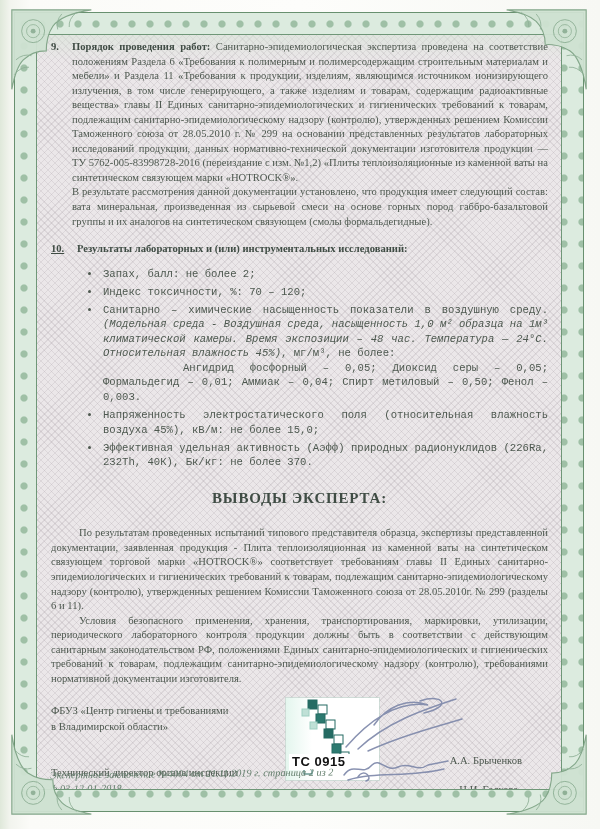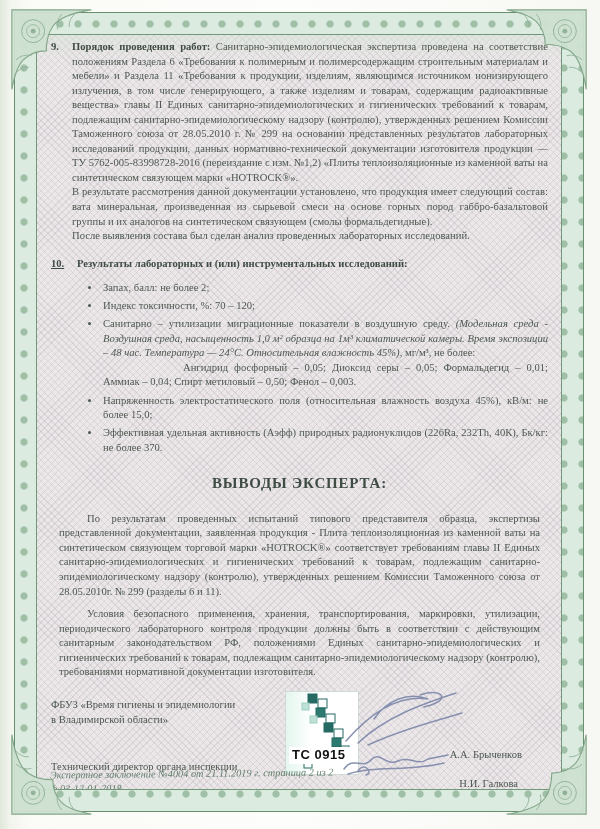--- a/index.html
+++ b/index.html
@@ -30,36 +30,36 @@
   .corner.bl{left:11px;bottom:14px;transform:rotate(270deg);}
   
   .content{position:absolute;left:14px;right:13px;top:5px;
            font-size:10.6px;line-height:14.55px;color:#4d584f;text-align:justify;}
   .sect{display:flex;}
   .sect .num{flex:0 0 21px;font-weight:bold;color:#3f4c44;}
   .sect .stitle{font-weight:bold;color:#3f4c44;}
   .p2{margin-top:0;}
   .sect10head{display:flex;margin-top:13px;font-weight:bold;color:#3f4c44;}
   ul.results{margin:10px 0 0 0;padding:0 0 0 50px;list-style:disc outside;}
-  ul.results li{margin-bottom:3.5px;padding-left:2px;}
+  ul.results li{margin-bottom:3.5px;padding-left:2px;font-family:Liberation Mono, monospace;}
   ul.results li::marker{color:#4d584f;}
   .chem{text-indent:80px;}
   .conclusion-head{margin-top:21px;margin-bottom:21px;text-align:center;font-weight:bold;
                    letter-spacing:.8px;color:#3f4c44;font-size:15px;}
-  .cpara{text-indent:28px;margin:8px;}
+  .cpara{text-indent:28px;margin:0;}
   
   .sigarea{position:relative;height:104px;margin-top:17px;text-align:left;}
   .sigline{line-height:15.2px;}
   .director-label{position:absolute;left:0;top:63px;}
   .name1{position:absolute;right:26px;top:27px;margin-top:24px;}
   .name2{position:absolute;right:30px;top:80px;}
   .sig{position:absolute;fill:none;stroke:#7d87a9;stroke-width:1.5;stroke-linecap:round;opacity:.9;}
   .sig1{right:78px;top:-12px;width:130px;height:64px;}
   .sig2{right:90px;top:50px;width:118px;height:32px;}
-  .stamp{position:absolute;left:235px;top:-5px;width:72px;height:82px;}
+  .stamp{position:absolute;left:235px;top:-5px;width:93px;height:82px;}
   .stamp-bg{position:absolute;left:0;top:0;width:100%;height:100%;
             background:linear-gradient(90deg,#e4f6ee 0,#ffffff 26px);
             box-shadow:0 0 0 1px rgba(190,215,205,.6);}
   .stamp-label{position:absolute;left:3px;bottom:10px;background:#fff;padding:1px 5px 1px 3px;
                font-family:"Liberation Sans","DejaVu Sans",sans-serif;
                font-weight:bold;font-size:13px;letter-spacing:.5px;color:#111;}
   .stamp-squares{position:absolute;left:0;top:0;}
   
   .footer1,.footer2{position:absolute;left:13px;font-style:italic;font-size:10.3px;
                     color:#647f6d;white-space:nowrap;transform:rotate(-.6deg);}
@@ -98,46 +98,45 @@
     </svg>
 
   <div class="interior">
     <div class="content">
 
       <div class="sect">
         <div class="num">9.</div>
         <div>
           <span class="stitle">Порядок проведения работ:</span><span> Санитарно-эпидемиологическая экспертиза проведена на соответствие положениям Раздела 6 «Требования к полимерным и полимерсодержащим строительным материалам и мебели» и Раздела 11 «Требования к продукции, изделиям, являющимся источником ионизирующего излучения, в том числе генерирующего, а также изделиям и товарам, содержащим радиоактивные вещества» главы II Единых санитарно-эпидемиологических и гигиенических требований к товарам, подлежащим санитарно-эпидемиологическому надзору (контролю), утвержденных решением Комиссии Таможенного союза от 28.05.2010 г. № 299 на основании представленных результатов лабораторных исследований продукции, данных нормативно-технической документации изготовителя продукции — ТУ 5762-005-83998728-2016 (переиздание с изм. №1,2) «Плиты теплоизоляционные из каменной ваты на синтетическом связующем марки «HOTROCK®».</span>
           <div class="p2">В результате рассмотрения данной документации установлено, что продукция имеет следующий состав: вата минеральная, произведенная из сырьевой смеси на основе горных пород габбро-базальтовой группы и их аналогов на синтетическом связующем (смолы формальдегидные).</div>
-          <div class="p2">После выявления состава был сделан анализ проведенных лабораторных исследований.</div>
         </div>
       </div>
 
       <div class="sect10head">
         <div class="num" style="flex-basis:26px;text-decoration:underline;">10.</div>
         <div>Результаты лабораторных и (или) инструментальных исследований:</div>
       </div>
 
       <ul class="results">
         <li><span>Запах, балл: не более 2;</span></li>
         <li><span>Индекс токсичности, %: 70 – 120;</span></li>
         <li>
-          <span>Санитарно – утилизации миграционные показатели в воздушную среду. </span><i>(Модельная среда - Воздушная среда, насыщенность 1,0 м² образца на 1м³  климатической камеры. Время экспозиции – 48 час. Температура — 24°С. Относительная влажность 45%)</i><span>, мг/м³, не более:</span>
+          <span>Санитарно – химические насыщенность показатели в воздушную среду. </span><i>(Модельная среда - Воздушная среда, насыщенность 1,0 м² образца на 1м³  климатической камеры. Время экспозиции – 48 час. Температура — 24°С. Относительная влажность 45%)</i><span>, мг/м³, не более:</span>
           <div class="chem">Ангидрид фосфорный – 0,05; Диоксид серы – 0,05; Формальдегид – 0,01; Аммиак – 0,04; Спирт метиловый – 0,50; Фенол – 0,003.</div>
         </li>
         <li><span>Напряженность электростатического поля (относительная влажность воздуха 45%), кВ/м: не более 15,0;</span></li>
         <li><span>Эффективная удельная активность (Аэфф) природных радионуклидов (226Ra, 232Th, 40К), Бк/кг: не более 370.</span></li>
       </ul>
 
       <div class="conclusion-head">ВЫВОДЫ ЭКСПЕРТА:</div>
       <p class="cpara">По результатам проведенных испытаний типового представителя образца, экспертизы представленной документации, заявленная продукция - Плита теплоизоляционная из каменной ваты  на синтетическом связующем торговой марки «HOTROCK®» соответствует требованиям главы II Единых санитарно-эпидемиологических и гигиенических требований к товарам, подлежащим санитарно-эпидемиологическому надзору (контролю), утвержденных решением Комиссии Таможенного союза от 28.05.2010г. № 299 (разделы 6 и 11).</p>
       <p class="cpara">Условия безопасного применения, хранения, транспортирования, маркировки, утилизации, периодического лабораторного контроля продукции должны быть в соответствии с действующим санитарным законодательством РФ, положениями Единых санитарно-эпидемиологических и гигиенических требований к товарам, подлежащим санитарно-эпидемиологическому надзору (контролю), требованиями нормативной документации изготовителя.</p>
 
       <div class="sigarea">
-        <div class="sigline">ФБУЗ «Время гигиены и эпидемиологии</div>
+        <div class="sigline">ФБУЗ «Центр гигиены и требованиями</div>
         <div class="sigline">в Владимирской области»</div>
         <div class="director-label">Технический директор органа инспекции</div>
         <div class="name1">А.А. Брыченков</div>
         <div class="name2">Н.И. Галкова</div>
 
         <div class="stamp">
           <div class="stamp-bg"></div>
           <svg class="stamp-squares" width="82" height="82" viewBox="0 0 82 82">
             <g stroke="#256b63" stroke-width="1">
               <rect x="22" y="2" width="9" height="9" fill="#256b63"></rect>

